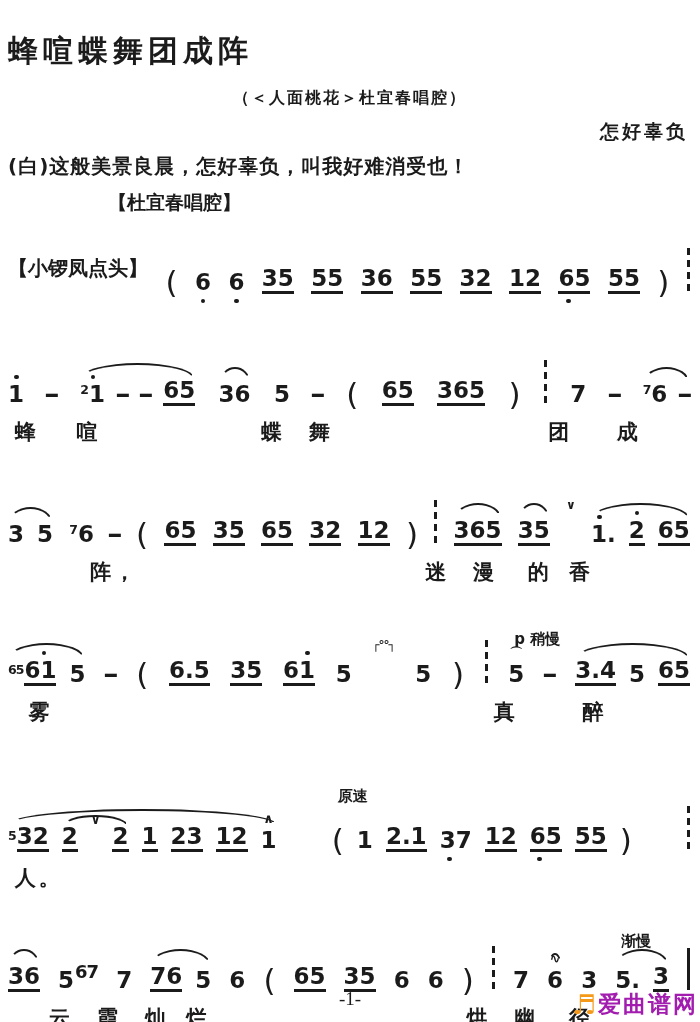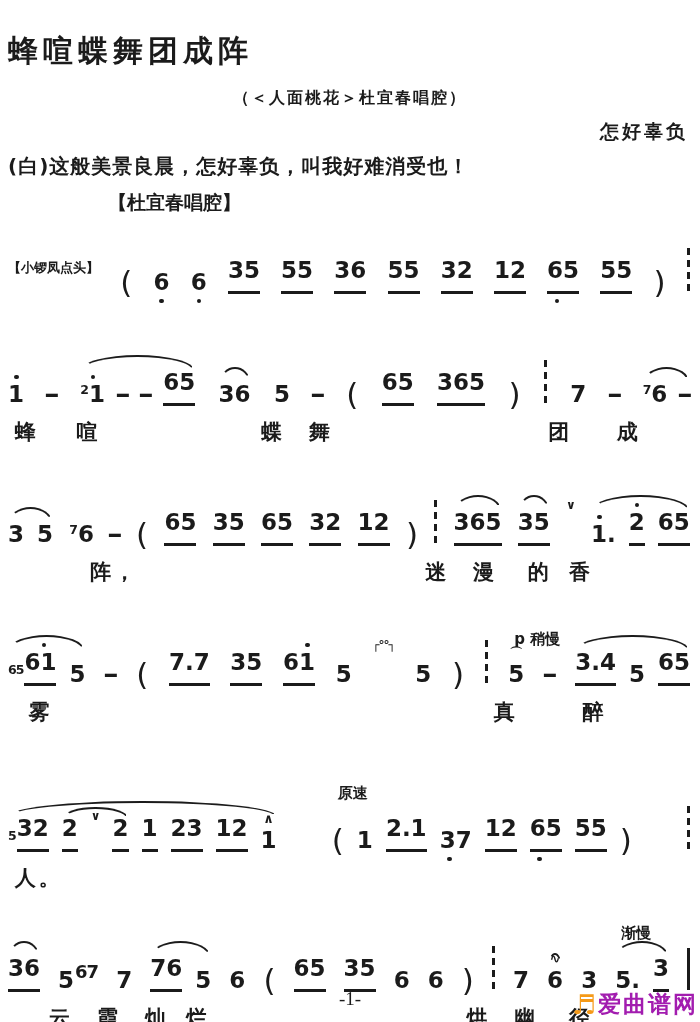--- a/index.html
+++ b/index.html
@@ -13,37 +13,37 @@
   .spoken{font-size:20px;font-weight:700;letter-spacing:1px;margin-top:8px;}
   .tune{font-size:19px;font-weight:700;margin-top:10px;margin-left:100px;}
 
   #music{margin-top:0;}
   .mline{margin-bottom:20px;}
   .mline1{margin-bottom:34px;}
   .mline4{margin-bottom:46px;}
   .notes{display:flex;justify-content:space-between;align-items:flex-end;padding:32px 2px 0 0;}
   .tok{position:relative;display:inline-flex;align-items:flex-end;font-size:23px;font-weight:700;line-height:1.05;}
   .main{display:inline-block;}
-  .main.ul{border-bottom:3px solid currentColor;padding-bottom:9px;}
+  .main.ul{border-bottom:3px solid currentColor;padding-bottom:1px;}
   .dash>.main{transform:scaleX(1.7);font-weight:900;}
   .paren>.main{font-size:31px;font-weight:400;transform:translateY(5px);}
   .grace{font-size:12.5px;font-weight:700;margin-right:1px;transform:translateY(-10px);letter-spacing:-1px;}
   .graceR{font-size:18px;font-weight:700;margin-left:1px;transform:translateY(-10px);letter-spacing:-1px;}
   .dot{position:absolute;width:4.5px;height:4.5px;border-radius:50%;background:currentColor;}
   .dot.hi{top:-7px;} .dot.lo{bottom:-9px;}
   .pc{left:50%;margin-left:-2px;} .pl{left:24%;} .pr{left:70%;}
   .acc{position:absolute;top:-16px;left:50%;transform:translateX(-50%);font-size:13px;font-weight:700;line-height:1;}
   .mark{font-size:12px;font-weight:700;transform:translateY(-18px);letter-spacing:-1px;align-self:center;white-space:nowrap;}
   .group{display:inline-flex;gap:13px;position:relative;align-items:flex-end;}
   .group.arc::before{content:"";position:absolute;top:-15px;left:1px;right:1px;height:11px;
       border:2.5px solid currentColor;border-color:currentColor transparent transparent transparent;
       border-radius:50%/100% 100% 0 0;}
   .group .group.arc::before{top:-9px;height:7px;}
   .glabel{position:absolute;top:-32px;left:6px;font-size:15px;font-weight:700;white-space:nowrap;}
-  .tlabel{font-size:13px;font-weight:700;align-self:center;margin-bottom:6px;white-space:nowrap;}
+  .tlabel{font-size:20px;font-weight:700;align-self:center;margin-bottom:6px;white-space:nowrap;}
   .bar{width:3px;align-self:center;height:46px;}
   .bar.dashed{background:repeating-linear-gradient(to bottom,currentColor 0 7px,transparent 7px 12px);}
   .bar.solid{background:currentColor;height:42px;}
   .lyrics{position:relative;height:30px;margin-top:12px;}
   .lyr{position:absolute;top:0;font-size:21px;font-weight:700;white-space:nowrap;letter-spacing:3px;}
   .footer{position:absolute;bottom:12px;left:0;width:100%;text-align:center;font-size:19px;
           font-family:"Liberation Serif","DejaVu Serif",serif;}
   .watermark{position:absolute;right:2px;bottom:2px;display:flex;align-items:center;gap:2px;}
   .wm-icon{font-size:27px;line-height:1;}
   .wm-text{font-size:23px;font-weight:700;letter-spacing:2px;}
@@ -262,21 +262,21 @@
               <span class="main">5</span>
             </span>
           </span>
           <span class="tok dash">
             <span class="main">-</span>
           </span>
           <span class="tok paren">
             <span class="main">(</span>
           </span>
           <span class="tok">
-            <span class="main ul">7.7</span>
+            <span class="main ul">6.5</span>
           </span>
           <span class="tok">
             <span class="main ul">35</span>
           </span>
           <span class="tok">
             <span class="main ul">61</span>
             <span class="dot hi pr"></span>
           </span>
           <span class="tok">
             <span class="main">5</span>

